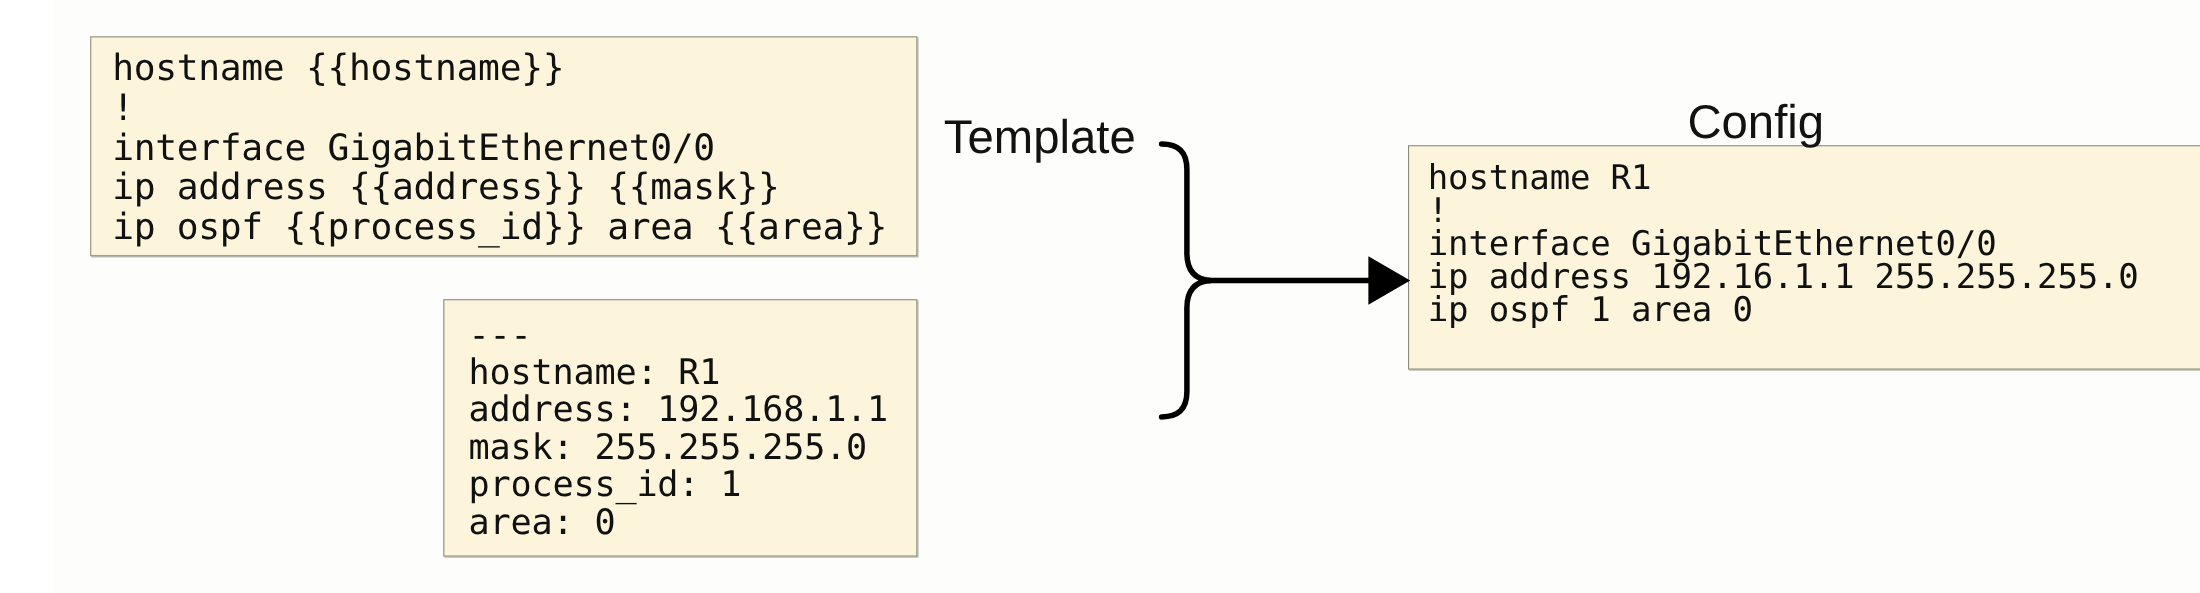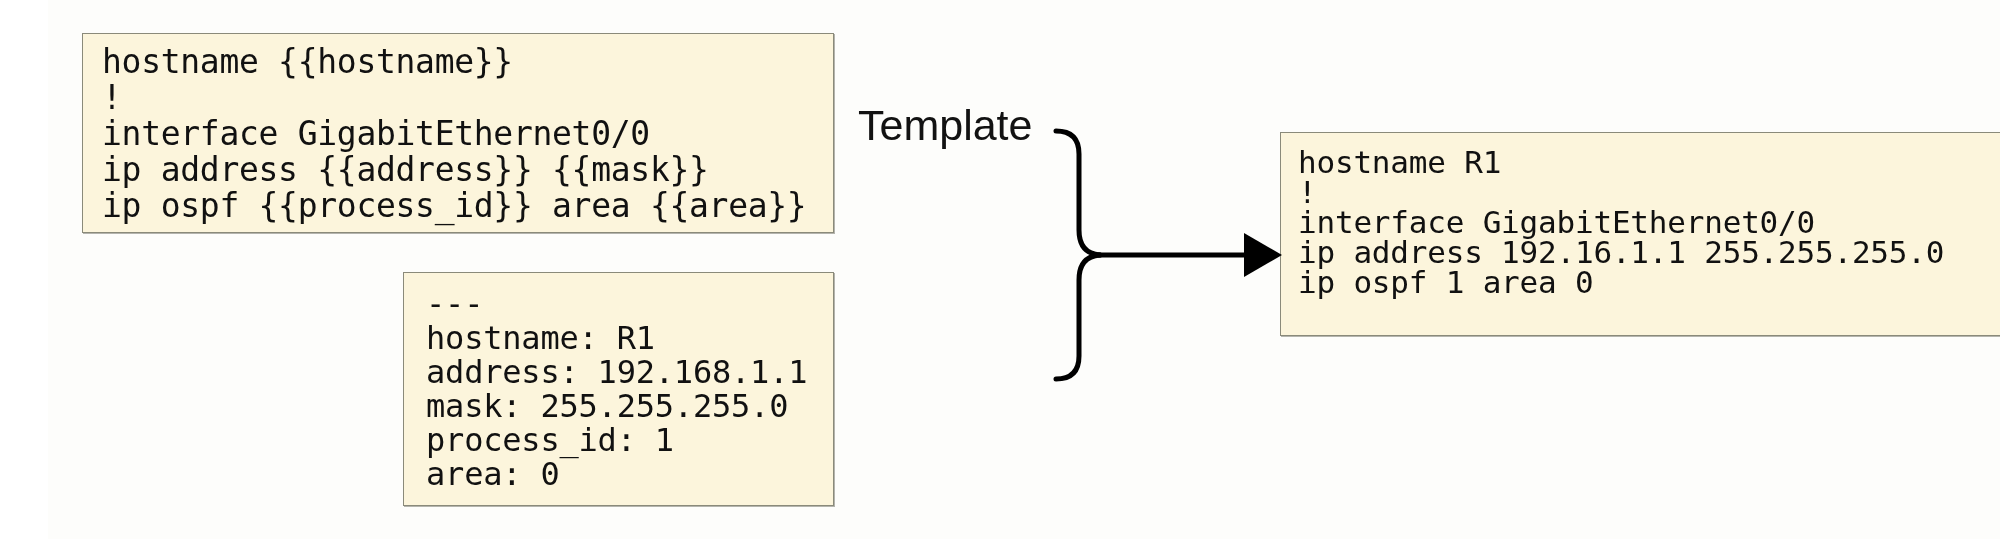--- a/index.html
+++ b/index.html
@@ -131,20 +131,21 @@
 
   <div class="code-box" id="config-box">
     <pre>hostname R1
 !
 interface GigabitEthernet0/0
 ip address 192.16.1.1 255.255.255.0
 ip ospf 1 area 0</pre>
   </div>
 
   <div class="label" id="template-label">Template</div>
+  <div class="label" id="config-label">Config</div>
 
   <svg id="connector" viewBox="0 0 2000 539" width="2000" height="539" xmlns="http://www.w3.org/2000/svg">
 
     <path d="M 1008 131
              C 1024 131, 1031 139, 1031 154
              L 1031 230
              C 1031 246, 1038 254, 1052 255" fill="none" stroke="#000000" stroke-width="5" stroke-linecap="round"></path>
 
     <path d="M 1008 379
              C 1024 379, 1031 371, 1031 356

